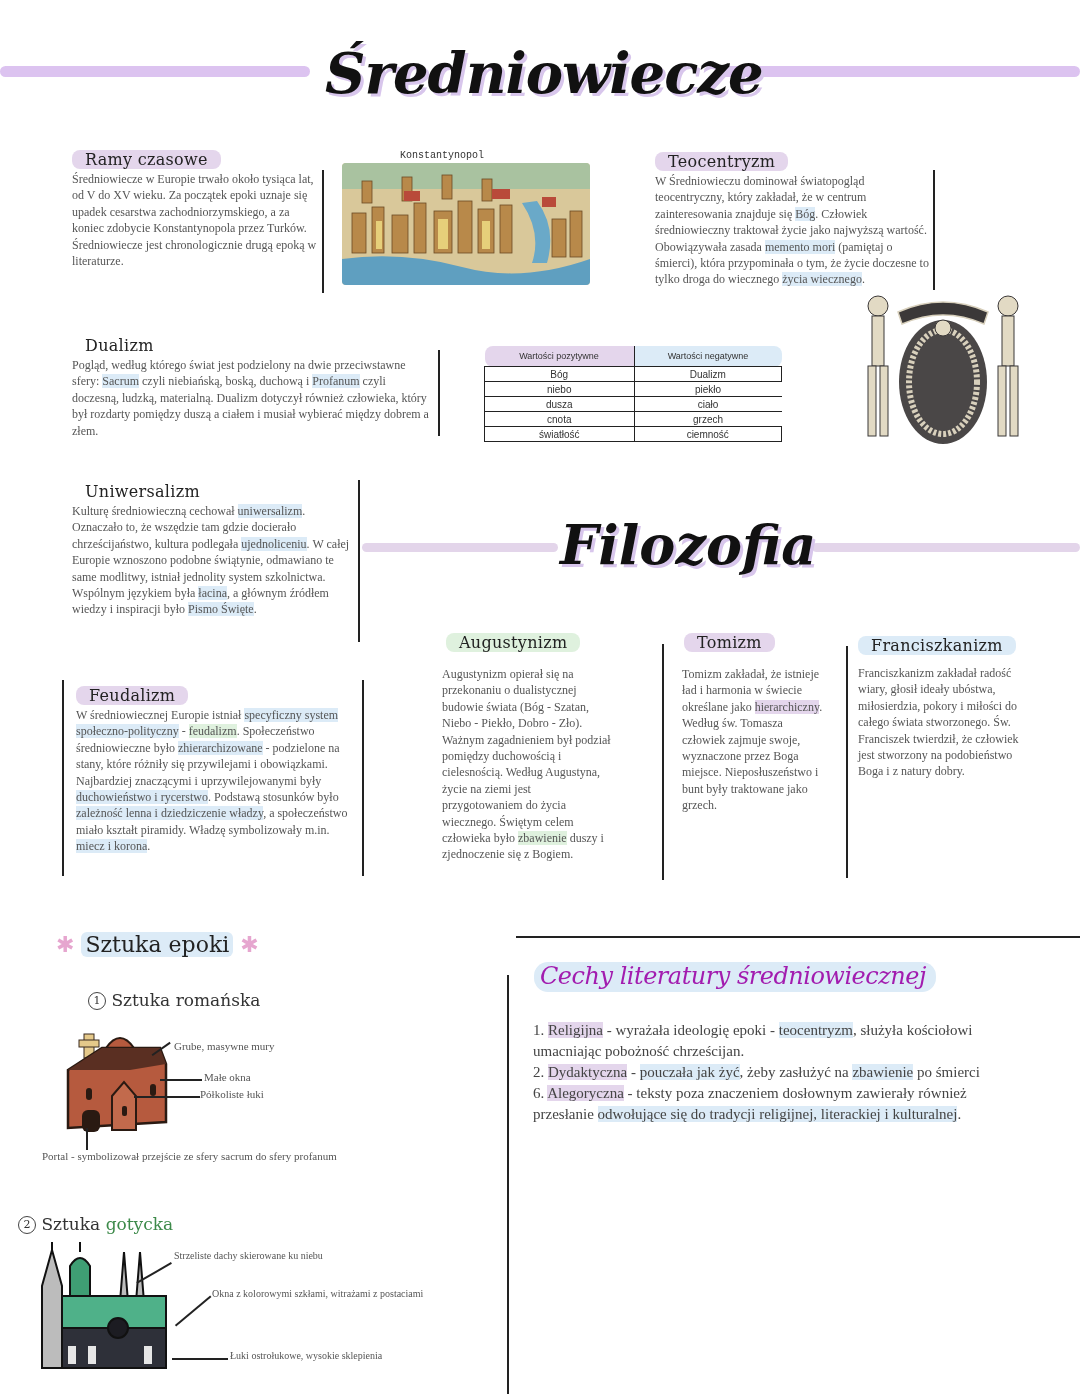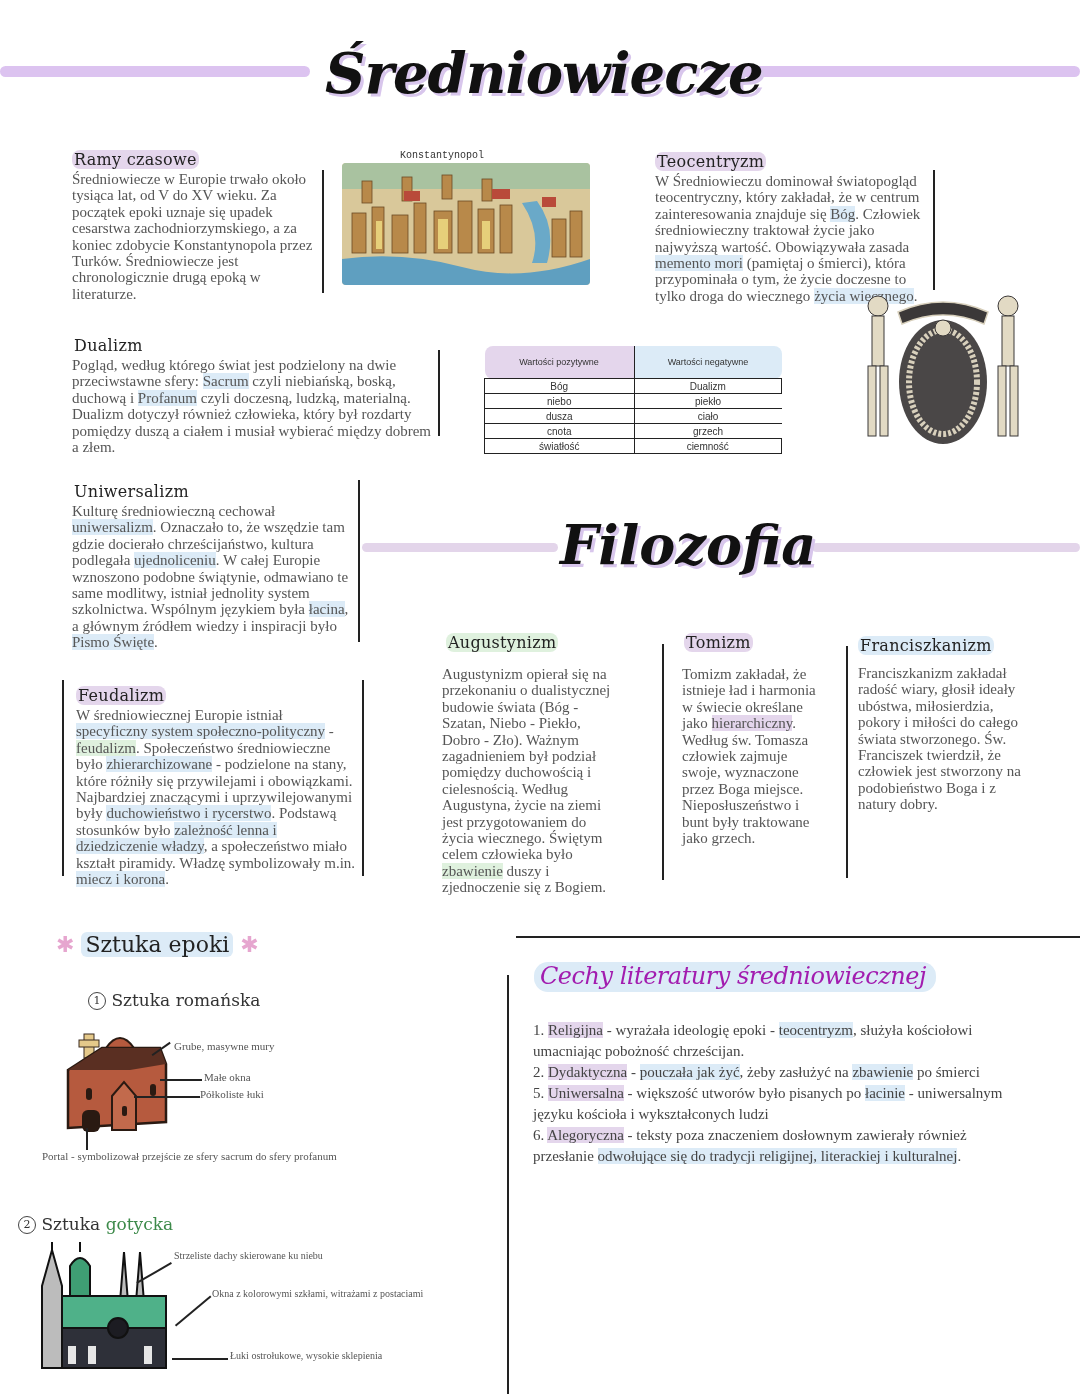--- a/index.html
+++ b/index.html
@@ -4,31 +4,31 @@
 <style>
   html, body { margin:0; padding:0; background:#ffffff; }
   body { width:1080px; height:1394px; position:relative; overflow:hidden;
          font-family:"DejaVu Serif", serif; color:#333; }
   .abs { position:absolute; }
   .bar-purple { background:#dcc3f0; height:11px; border-radius:6px; }
   .bar-lilac { background:#e3d5ea; height:9px; border-radius:5px; }
   .script-title { font-family:"DejaVu Serif", serif; font-style:italic; font-weight:bold;
                   color:#111; text-shadow:3px 3px 0 #d8c6ec; }
   .h-sec { font-family:"DejaVu Serif", serif; font-size:16px; color:#222; font-weight:normal;
-           display:inline-block; padding:0 2px; border-radius:8px; letter-spacing:0.3px; }
+           display:inline-block; padding:0 13px; border-radius:8px; letter-spacing:0.3px; }
   .hl-purple { background:#e4d6ec; }
   .hl-blue { background:#dcebf7; }
   .hl-green { background:#dff1de; }
-  .body-text { font-family:"Liberation Serif", serif; font-size:15px; line-height:16.4px; color:#555; }
+  .body-text { font-family:"Liberation Serif", serif; font-size:12px; line-height:16.4px; color:#555; }
   .vline { background:#222; width:1.5px; }
   .hline { background:#222; height:1.5px; }
   .img-box { border-radius:4px; overflow:hidden; }
   table.vals { border-collapse:collapse; font-family:"Liberation Sans", sans-serif; font-size:10px; color:#333; }
   table.vals td, table.vals th { text-align:center; height:14px; padding:0; }
-  table.vals th { font-weight:normal; font-size:9px; height:32px; }
+  table.vals th { font-weight:normal; font-size:9px; height:20px; }
   .list-text { font-family:"Liberation Serif", serif; font-size:15px; line-height:21px; color:#444; }
   .label-sm { font-family:"Liberation Serif", serif; font-size:11px; color:#555; }
 </style>
 </head>
 <body>
 
 <div class="abs bar-purple" style="left:0;top:66px;width:310px;"></div>
 <div class="abs bar-purple" style="left:720px;top:66px;width:360px;"></div>
 <div class="abs script-title" style="left:325px;top:28px;width:390px;text-align:center;font-size:56px;line-height:90px;letter-spacing:-1px;">Średniowiecze</div>
 
@@ -262,20 +262,16 @@
 <div class="abs list-text" style="left:533px;top:1020px;width:490px;">
   <div>
     <span>1.</span>
     <span class="hl-purple">Religijna</span><span> - wyrażała ideologię epoki - </span><span class="hl-blue">teocentryzm</span><span>, służyła kościołowi umacniając pobożność chrześcijan.</span>
   </div>
   <div>
     <span>2.</span>
     <span class="hl-purple">Dydaktyczna</span><span> - </span><span class="hl-blue">pouczała jak żyć</span><span>, żeby zasłużyć na </span><span class="hl-blue">zbawienie</span><span> po śmierci</span>
   </div>
   <div>
-    <span>5.</span>
-    <span class="hl-purple">Uniwersalna</span><span> - większość utworów było pisanych po </span><span class="hl-blue">łacinie</span><span> - uniwersalnym języku kościoła i wykształconych ludzi</span>
-  </div>
-  <div>
     <span>6.</span>
     <span class="hl-purple">Alegoryczna</span><span> - teksty poza znaczeniem dosłownym zawierały również przesłanie </span><span class="hl-blue">odwołujące się do tradycji religijnej, literackiej i kulturalnej</span><span>.</span>
   </div>
 </div>
 
 </body></html>

